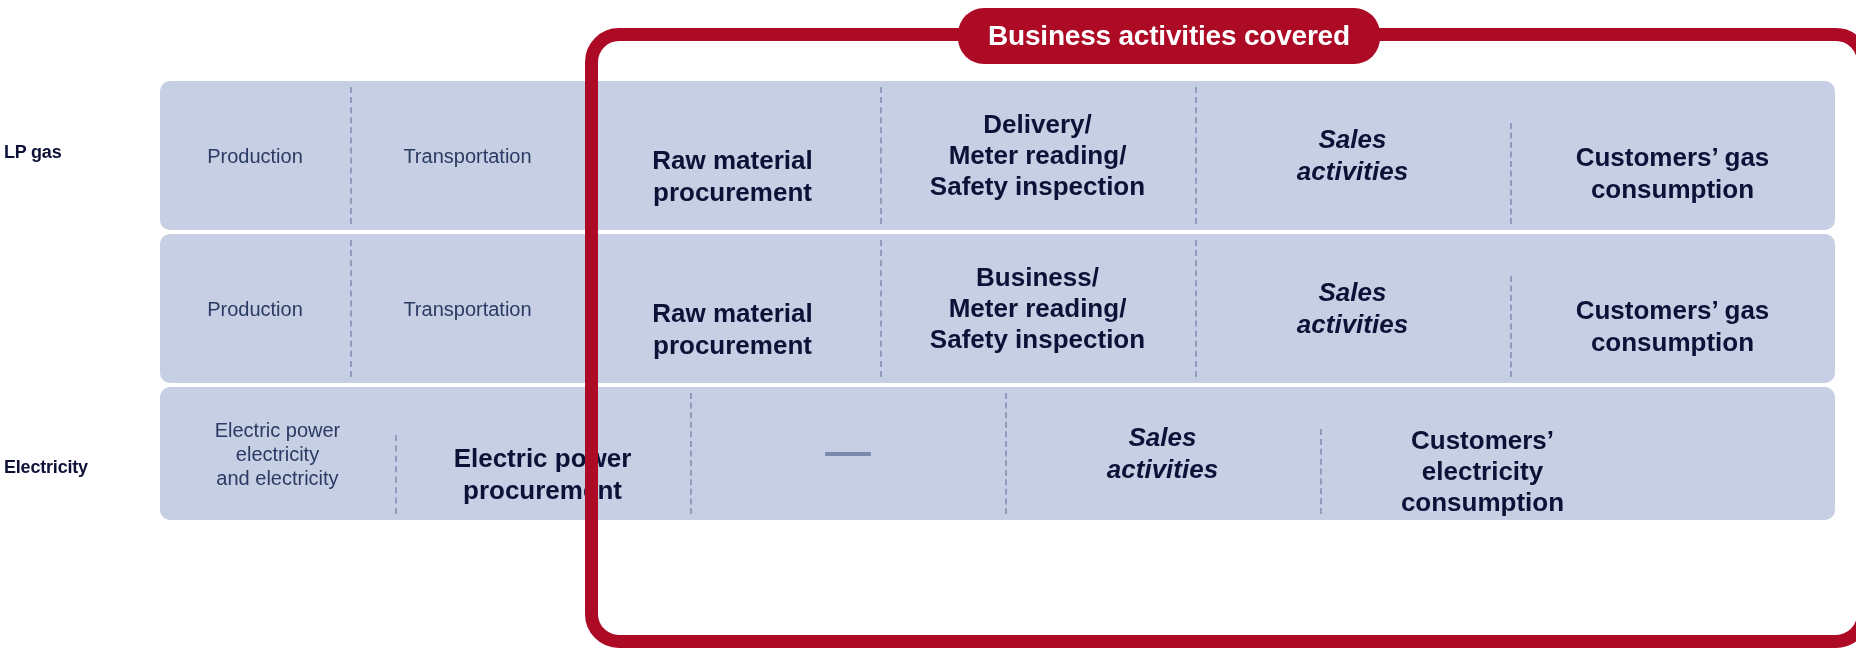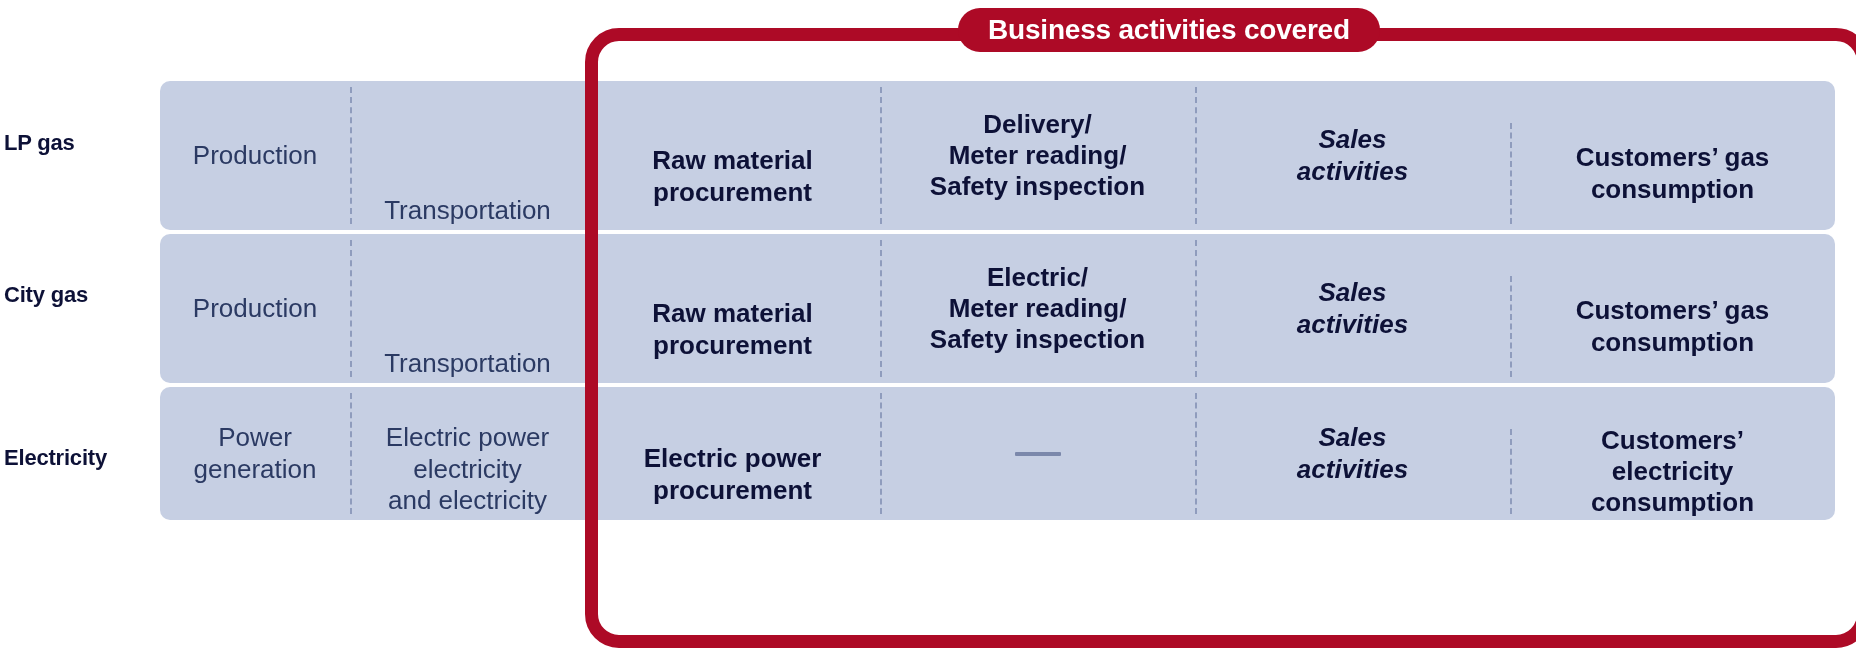--- a/index.html
+++ b/index.html
@@ -23,26 +23,26 @@
   }
 
   
   .row-label {
     position: absolute;
     left: 0;
     width: 150px;
     text-align: left;
     padding-left: 4px;
     box-sizing: border-box;
-    font-size: 22px;
+    font-size: 18px;
     font-weight: bold;
     color: #0d1137;
     letter-spacing: -0.2px;
     display: flex;
-    align-items: center;
+    align-items: flex-end;
     height: 40px;
   }
 
   
   .row {
     position: absolute;
     left: 160px;
     width: 1675px;
     display: flex;
     background: #c6cfe3;
@@ -67,40 +67,40 @@
     position: absolute;
     left: 0;
     top: 6px;
     bottom: 6px;
     border-left: 2px dashed #8f9cbd;
   }
 
   
   .cell.upstream {
     font-weight: normal;
-    font-size: 26px;
+    font-size: 20px;
     color: #2b3a63;
   }
   
   .cell.covered {
     font-weight: bold;
     font-size: 26px;
     color: #0d1137;
   }
   .cell.empty .dash {
     display: inline-block;
     width: 46px;
     height: 4px;
     background: #7b88ab;
     border-radius: 1px;
   }
 
   
   .c-production      { width: 190px; }
-  .c-transportation  { width: 235px; align-items: flex-end; }
+  .c-transportation  { width: 235px; }
   .c-procurement     { width: 295px; margin-top: 42px; }
   .c-delivery        { width: 315px; text-align: center; }
   .c-sales           { width: 315px; font-style: italic; }
   .c-consumption     { width: 325px; margin-top: 36px; }
 
   
   #red-frame {
     position: absolute;
     left: 585px;
     top: 28px;
@@ -110,21 +110,21 @@
     border-radius: 34px;
     box-sizing: border-box;
     pointer-events: none;
   }
 
   
   #badge {
     position: absolute;
     left: 958px;
     top: 8px;
-    height: 44px;
+    height: 56px;
     padding: 0 30px;
     background: #ad0a26;
     color: #ffffff;
     border-radius: 26px;
     display: flex;
     align-items: center;
     justify-content: flex-end;
     font-size: 28px;
     font-weight: bold;
     white-space: nowrap;
@@ -167,40 +167,37 @@
       </span>
     </div>
     <div class="cell covered c-consumption">
       <span>
         <span>Customers’ gas</span><br>
         <span>consumption</span>
       </span>
     </div>
   </div>
 
-  <div class="row-label" style="top:275px;">
-    <span>City gas</span>
-  </div>
 
   <div class="row" style="top:234px; height:149px;">
     <div class="cell upstream c-production">
       <span>Production</span>
     </div>
     <div class="cell upstream c-transportation">
       <span>Transportation</span>
     </div>
     <div class="cell covered c-procurement">
       <span>
         <span>Raw material</span><br>
         <span>procurement</span>
       </span>
     </div>
     <div class="cell covered c-delivery">
       <span>
-        <span>Electric/</span><br>
+        <span>Business/</span><br>
         <span>Meter reading/</span><br>
         <span>Safety inspection</span>
       </span>
     </div>
     <div class="cell covered c-sales">
       <span>
         <span>Sales</span><br>
         <span>activities</span>
       </span>
     </div>
@@ -210,26 +207,20 @@
         <span>consumption</span>
       </span>
     </div>
   </div>
 
   <div class="row-label" style="top:438px;">
     <span>Electricity</span>
   </div>
 
   <div class="row" style="top:387px; height:133px;">
-    <div class="cell upstream c-production">
-      <span>
-        <span>Power</span><br>
-        <span>generation</span>
-      </span>
-    </div>
     <div class="cell upstream c-transportation">
       <span>
         <span>Electric power</span><br>
         <span>electricity</span><br>
         <span>and electricity</span>
       </span>
     </div>
     <div class="cell covered c-procurement">
       <span>
         <span>Electric power</span><br>

